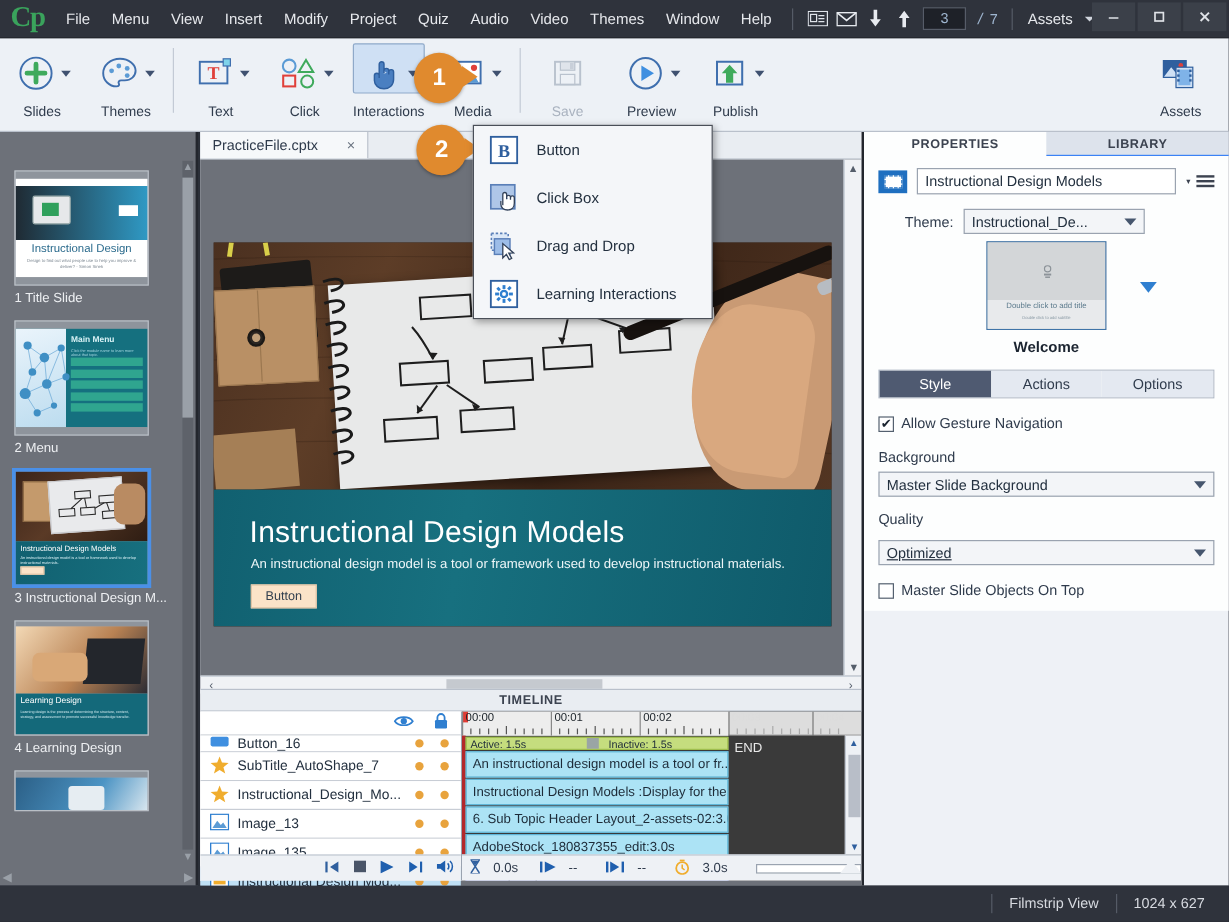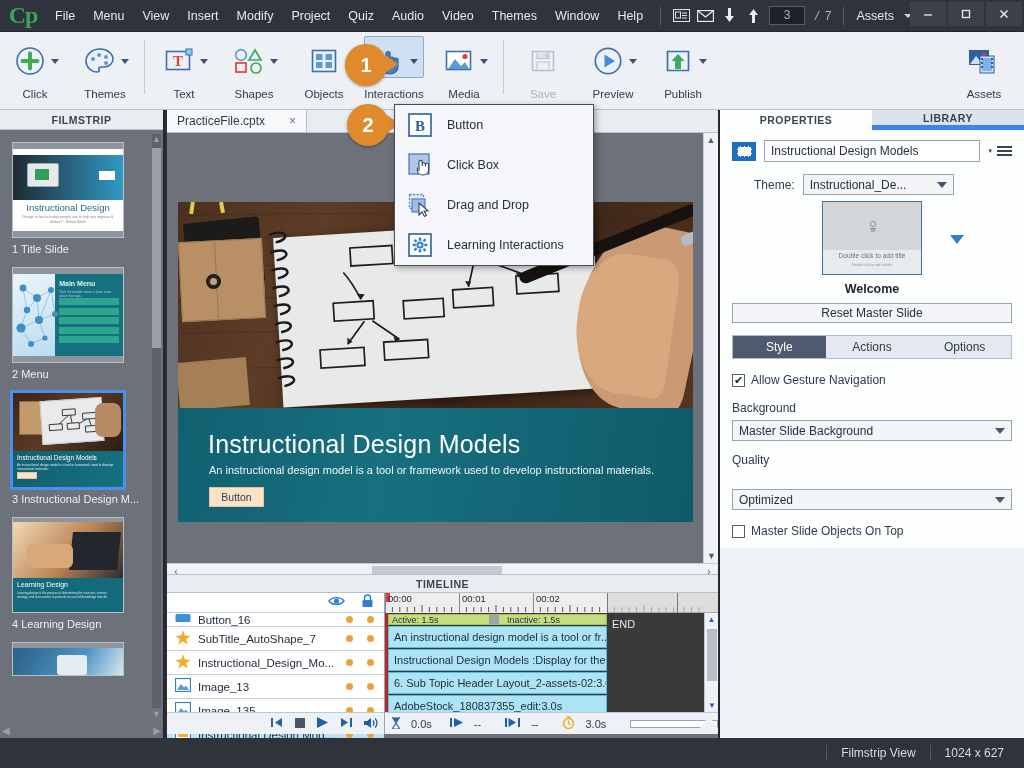--- a/index.html
+++ b/index.html
@@ -153,21 +153,21 @@
   .tl-dot2 { width:7px;height:7px;border-radius:50%;background:#e8a33d; margin-right:10px;}
   .tl-hdrrow { height:20px; background:#fff; display:flex; align-items:center; justify-content:flex-end; padding-right:8px; border-bottom:1px solid #c8cdd5;}
   .tl-bar { height:22px; margin:1px 0; background:#ace3f5; border:1px solid #5fb6d8; font-size:11px; color:#1d2b38; padding:0 5px; line-height:20px; overflow:hidden; white-space:nowrap;}
   .tl-ruler { height:20px; background:#ddd; position:relative; border-bottom:1px solid #aaa;}
   .tl-tick { position:absolute; top:0; font-size:9.5px; color:#22292f; padding-left:2px; border-left:1px solid #888; height:20px;}
   .tl-ctrl { position:absolute; left:0; right:0; bottom:0; height:22px; background:#eef1f5; border-top:1px solid #c0c7d1; display:flex; align-items:center; font-size:11px; color:#2f3b4c;justify-content:center;}
 
   
   .rightpanel { position:absolute; right:0; top:110px; width:306px; bottom:30px; background:#eef1f6; border-left:2px solid #23262d;}
   .rp-tabs { display:flex; height:20px; }
-  .rp-tab { flex:1; display:flex; align-items:center; justify-content:center; font-size:10.5px; font-weight:bold; letter-spacing:.5px; color:#3c4350; background:#f6f8fa; border-bottom:5px solid #3b82f6;}
+  .rp-tab { flex:1; display:flex; align-items:center; justify-content:center; font-size:10.5px; font-weight:bold; letter-spacing:.5px; color:#3c4350; background:#f6f8fa; border-bottom:1px solid #3b82f6;}
   .rp-tab.active { background:#fdfefe; border-bottom:1px solid #fdfefe;}
   .rp-tab.inactive { background:#dde3ec; }
   .rp-body { padding:10px 12px; }
   .rp-row { display:flex; align-items:center; gap:8px; }
   .rp-swatch { width:24px;height:19px;background:#1f6fc0; display:flex;align-items:center;justify-content:center;}
   .rp-swatch i { display:block; width:15px;height:11px;background:#fff; border:1px dashed #1f6fc0;}
   .rp-input { flex:1; height:22px; background:#fff; border:1px solid #9aa3b0; font-size:12px; color:#23303f; padding:0 6px; line-height:20px;}
   .hamburger { display:flex; flex-direction:column; gap:2px; padding-left:4px;}
   .hamburger i { display:block; width:15px;height:2px;background:#3c4350;}
   .rp-label { font-size:12px; color:#2f3b4c;}
@@ -283,21 +283,21 @@
       <div class="rb-btn">
         <div class="rb-iconrow">
           <span class="rb-icon">
             <svg width="30" height="30" viewBox="0 0 30 30">
                 <circle cx="15" cy="15" r="13" fill="none" stroke="#3f6fae" stroke-width="1.6"></circle>
                 <path d="M15 7.5 v15 M7.5 15 h15" stroke="#3faa5c" stroke-width="4" stroke-linecap="round"></path>
               </svg>
           </span>
           <span class="chev"></span>
         </div>
-        <span class="lbl">Click</span>
+        <span class="lbl">Slides</span>
       </div>
       <div class="rb-btn">
         <div class="rb-iconrow">
           <span class="rb-icon">
             <svg width="32" height="28" viewBox="0 0 32 28">
                 <path d="M16 2C8 2 2 7.5 2 14c0 6 5 11 11 11 2.2 0 2.6-1.2 2-2.4-.7-1.4.3-2.6 1.9-2.6H20c5 0 9-3.5 9-8C29 6.8 23.5 2 16 2z" fill="none" stroke="#3f6fae" stroke-width="1.6"></path>
                 <circle cx="9" cy="12" r="2" fill="#5b9bd5"></circle>
                 <circle cx="15" cy="8" r="2" fill="#5b9bd5"></circle>
                 <circle cx="22" cy="10" r="2" fill="#5b9bd5"></circle>
                 <circle cx="22" cy="16" r="2" fill="#5b9bd5"></circle>
@@ -330,35 +330,21 @@
           <span class="rb-icon">
             <svg width="32" height="28" viewBox="0 0 32 28">
                 <circle cx="8" cy="8" r="5.3" fill="none" stroke="#5b9bd5" stroke-width="1.7"></circle>
                 <path d="M22 3 L28 13 H16 Z" fill="none" stroke="#3faa5c" stroke-width="1.7"></path>
                 <rect x="3" y="16" width="10" height="9" fill="none" stroke="#e0403a" stroke-width="1.7"></rect>
                 <circle cx="23" cy="21" r="5" fill="none" stroke="#3faa5c" stroke-width="1.7"></circle>
               </svg>
           </span>
           <span class="chev"></span>
         </div>
-        <span class="lbl">Shapes</span>
-      </div>
-      <div class="rb-btn">
-        <div class="rb-iconrow">
-          <span class="rb-icon">
-            <svg width="28" height="26" viewBox="0 0 28 26">
-                <rect x="2.5" y="2.5" width="23" height="21" fill="none" stroke="#3f6fae" stroke-width="1.6"></rect>
-                <rect x="6" y="6" width="6.5" height="6" fill="#5b9bd5"></rect>
-                <rect x="15.5" y="6" width="6.5" height="6" fill="#5b9bd5"></rect>
-                <rect x="6" y="14" width="6.5" height="6" fill="#5b9bd5"></rect>
-                <rect x="15.5" y="14" width="6.5" height="6" fill="#5b9bd5"></rect>
-              </svg>
-          </span>
-        </div>
-        <span class="lbl">Objects</span>
+        <span class="lbl">Click</span>
       </div>
       <div class="rb-btn">
         <div class="rb-highlight-box"></div>
         <div class="rb-iconrow">
           <span class="rb-icon">
             <svg width="26" height="28" viewBox="0 0 26 28">
                 <path d="M10 18 V6.5a2 2 0 014 0V14m0-2a2 2 0 014 0v3m0-2a2 2 0 014 0v6c0 5-3.5 8-8 8s-8-3-8-7v-4a2 2 0 014 0" fill="#4a7fc1" stroke="#2f5f9e" stroke-width="1.2" stroke-linejoin="round"></path>
               </svg>
           </span>
           <span class="chev"></span>
@@ -445,21 +431,20 @@
         </div>
         <span class="lbl">Assets</span>
       </div>
     </div>
   </div>
 
   <div class="callout" style="left:345px; top:44px;">1</div>
   <div class="callout" style="left:347px; top:104px;">2</div>
 
   <div class="filmstrip">
-    <div class="panel-head">FILMSTRIP</div>
     <div class="fs-scroll">
 
       <div class="fs-item">
         <div class="thumb">
           <div class="t-band" style="top:0;height:6px;background:#8e949c;"></div>
           <div class="t-band" style="top:6px;bottom:6px;background:#fff;"></div>
           <div class="t-band" style="top:12px;height:45px;background:linear-gradient(90deg,#1f2a33,#2f99c4);"></div>
           <div style="position:absolute;left:14px;top:20px;width:32px;height:24px;background:#e6e8ea;border:1px solid #9aa;border-radius:2px;"></div>
           <div style="position:absolute;left:22px;top:26px;width:14px;height:11px;background:#2fa05c;"></div>
           <div style="position:absolute;left:86px;top:28px;width:16px;height:9px;background:#fff;"></div>
@@ -946,41 +931,40 @@
               <rect x="2" y="9.4" width="4" height="1.2" fill="#8c9399"></rect>
             </svg>
           <div style="position:absolute;left:0;right:0;top:50px;text-align:center;font-size:6.5px;color:#5b7a8c;">Double click to add title</div>
           <div style="position:absolute;left:0;right:0;top:61px;text-align:center;font-size:3.4px;color:#8a9aa5;">Double click to add subtitle</div>
         </div>
         <span style="position:absolute;right:48px;top:34px;width:0;height:0;border-left:7px solid transparent;border-right:7px solid transparent;border-top:9px solid #2f7fd0;"></span>
       </div>
 
       <div style="text-align:center;margin-top:7px;font-size:12.5px;font-weight:bold;color:#1b2430;">Welcome</div>
 
-      <div class="btn-flat" style="margin-top:7px;">Reset Master Slide</div>
 
       <div class="seg" style="margin-top:12px;">
         <div class="on">Style</div>
         <div>Actions</div>
         <div>Options</div>
       </div>
 
       <div style="display:flex;align-items:center;gap:6px;margin-top:14px;">
         <span class="cbox">✔</span>
         <span class="rp-label">Allow Gesture Navigation</span>
       </div>
 
       <div class="rp-label" style="margin-top:14px;">Background</div>
       <div class="rp-select" style="margin-top:5px;">
         <span>Master Slide Background</span>
         <span class="dn"></span>
       </div>
 
       <div class="rp-label" style="margin-top:12px;">Quality</div>
-      <div class="rp-select" style="margin-top:22px;">
+      <div class="rp-select" style="margin-top:10px;text-decoration:underline;">
         <span>Optimized</span>
         <span class="dn"></span>
       </div>
 
       <div style="display:flex;align-items:center;gap:6px;margin-top:14px;">
         <span class="cbox"></span>
         <span class="rp-label">Master Slide Objects On Top</span>
       </div>
     </div>
   </div>

